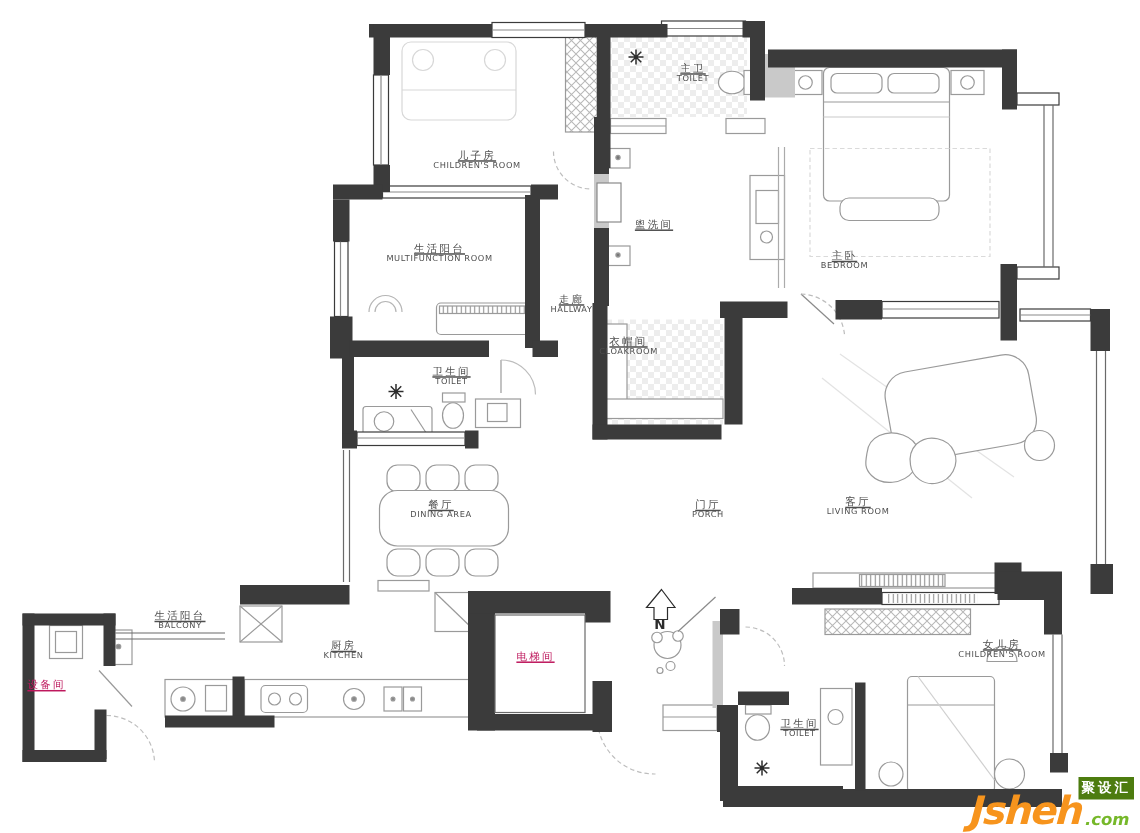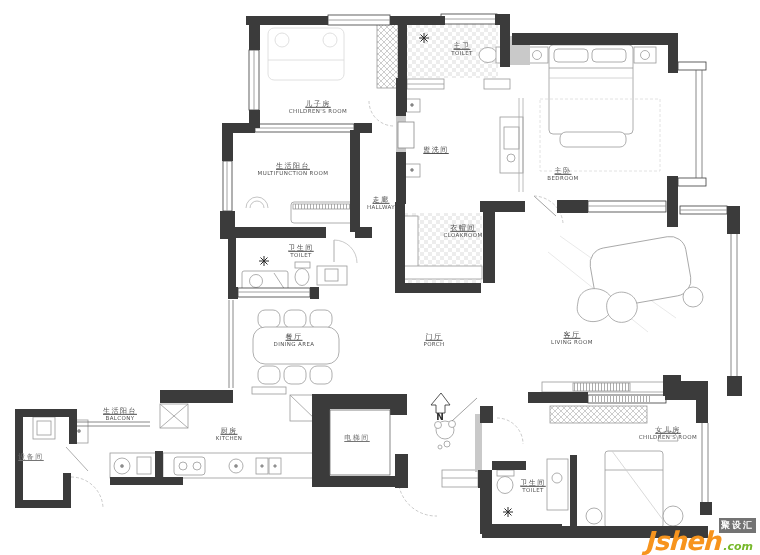--- a/index.html
+++ b/index.html
@@ -4,24 +4,24 @@
 <style>
   html,body{margin:0;padding:0;background:#ffffff;}
   .canvas{position:relative;width:760px;height:555px;background:#fff;overflow:hidden;
           font-family:"DejaVu Sans",sans-serif;}
   .plan-svg{position:absolute;left:0;top:0;}
   .room-label{position:absolute;transform:translate(-50%,-50%);text-align:center;
               color:#4f4f4f;white-space:nowrap;pointer-events:none;line-height:1.15;}
   .room-label .zh{font-size:7px;letter-spacing:1.5px;text-decoration:underline;}
   .room-label .en{font-size:5.5px;letter-spacing:.4px;}
   .room-label .en:empty{display:none;}
-  .room-label.faint{color:#737373;}
+  .room-label.faint{color:#be185d;}
   .compass-n{position:absolute;transform:translate(-50%,-50%);font-size:9px;font-weight:bold;color:#2c2c2c;}
   .watermark{position:absolute;right:3px;bottom:1px;width:110px;height:36px;}
-  .wm-cn{position:absolute;top:0;right:1px;background:#737373;color:#fff;font-size:9px;
+  .wm-cn{position:absolute;top:0;right:1px;background:#4d7c0f;color:#fff;font-size:9px;
          font-weight:bold;padding:1px 2px;letter-spacing:2px;}
   .wm-brand{position:absolute;left:0;bottom:-2px;color:#f7941d;font-weight:bold;font-style:italic;
             font-size:26px;letter-spacing:-1px;transform:skewX(-4deg);}
   .wm-tld{position:absolute;right:4px;bottom:1px;color:#76b82a;font-size:11px;
           font-weight:bold;font-style:italic;margin-left:20px;}
 </style>
 </head>
 <body>
 
 <div class="canvas">
@@ -340,33 +340,33 @@
 
 </div>
 <div class="room-label" style="left:563px;top:174px">
   <div class="zh">主卧</div>
   <div class="en">BEDROOM</div>
 </div>
 <div class="room-label" style="left:381px;top:203px">
   <div class="zh">走廊</div>
   <div class="en">HALLWAY</div>
 </div>
-<div class="room-label" style="left:463px;top:231px">
+<div class="room-label" style="left:419px;top:231px">
   <div class="zh">衣帽间</div>
   <div class="en">CLOAKROOM</div>
 </div>
 <div class="room-label" style="left:301px;top:251px">
   <div class="zh">卫生间</div>
   <div class="en">TOILET</div>
 </div>
 <div class="room-label" style="left:294px;top:340px">
   <div class="zh">餐厅</div>
   <div class="en">DINING AREA</div>
 </div>
-<div class="room-label" style="left:434px;top:340px">
+<div class="room-label" style="left:472px;top:340px">
   <div class="zh">门厅</div>
   <div class="en">PORCH</div>
 </div>
 <div class="room-label" style="left:572px;top:338px">
   <div class="zh">客厅</div>
   <div class="en">LIVING ROOM</div>
 </div>
 <div class="room-label" style="left:120px;top:414px">
   <div class="zh">生活阳台</div>
   <div class="en">BALCONY</div>

